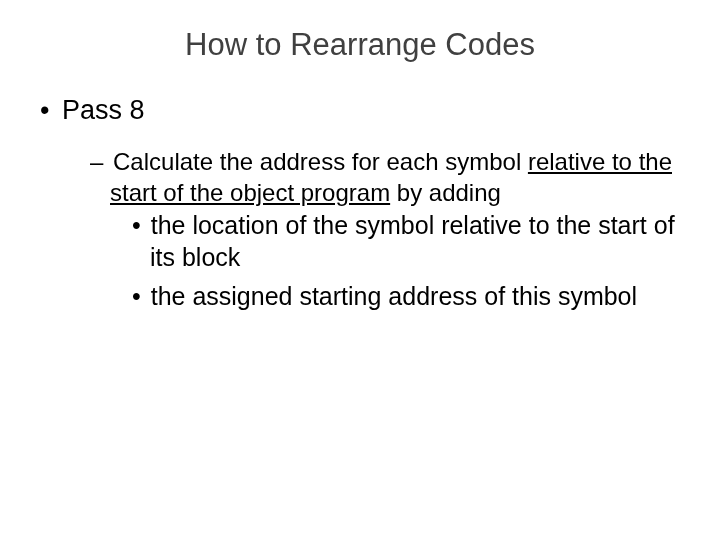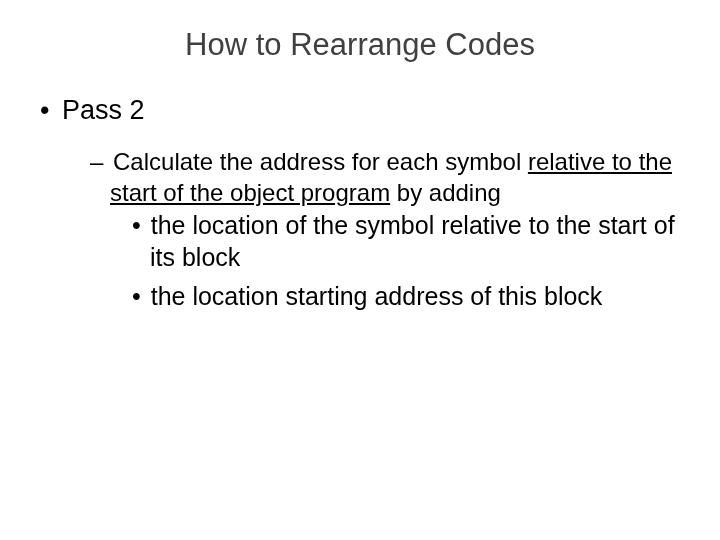--- a/index.html
+++ b/index.html
@@ -60,24 +60,24 @@
     }
   </style>
 </head>
 <body>
 
 <div class="title">
   <span>How to Rearrange Codes</span><br>
 </div>
 
 <div class="level1">
-  <span>Pass 2</span>
+  <span>Pass 8</span>
 </div>
 
 <div class="level2"><span class="level2-dash">–</span><span> Calculate the address for each symbol </span><span class="underline">relative to the start of the object program</span><span> by adding</span></div>
 
 <div class="level3">
   <span>the location of the symbol relative to the start of its block</span>
 </div>
 
 <div class="level3">
-  <span>the location starting address of this block</span>
+  <span>the assigned starting address of this symbol</span>
 </div>
 
 </body></html>

